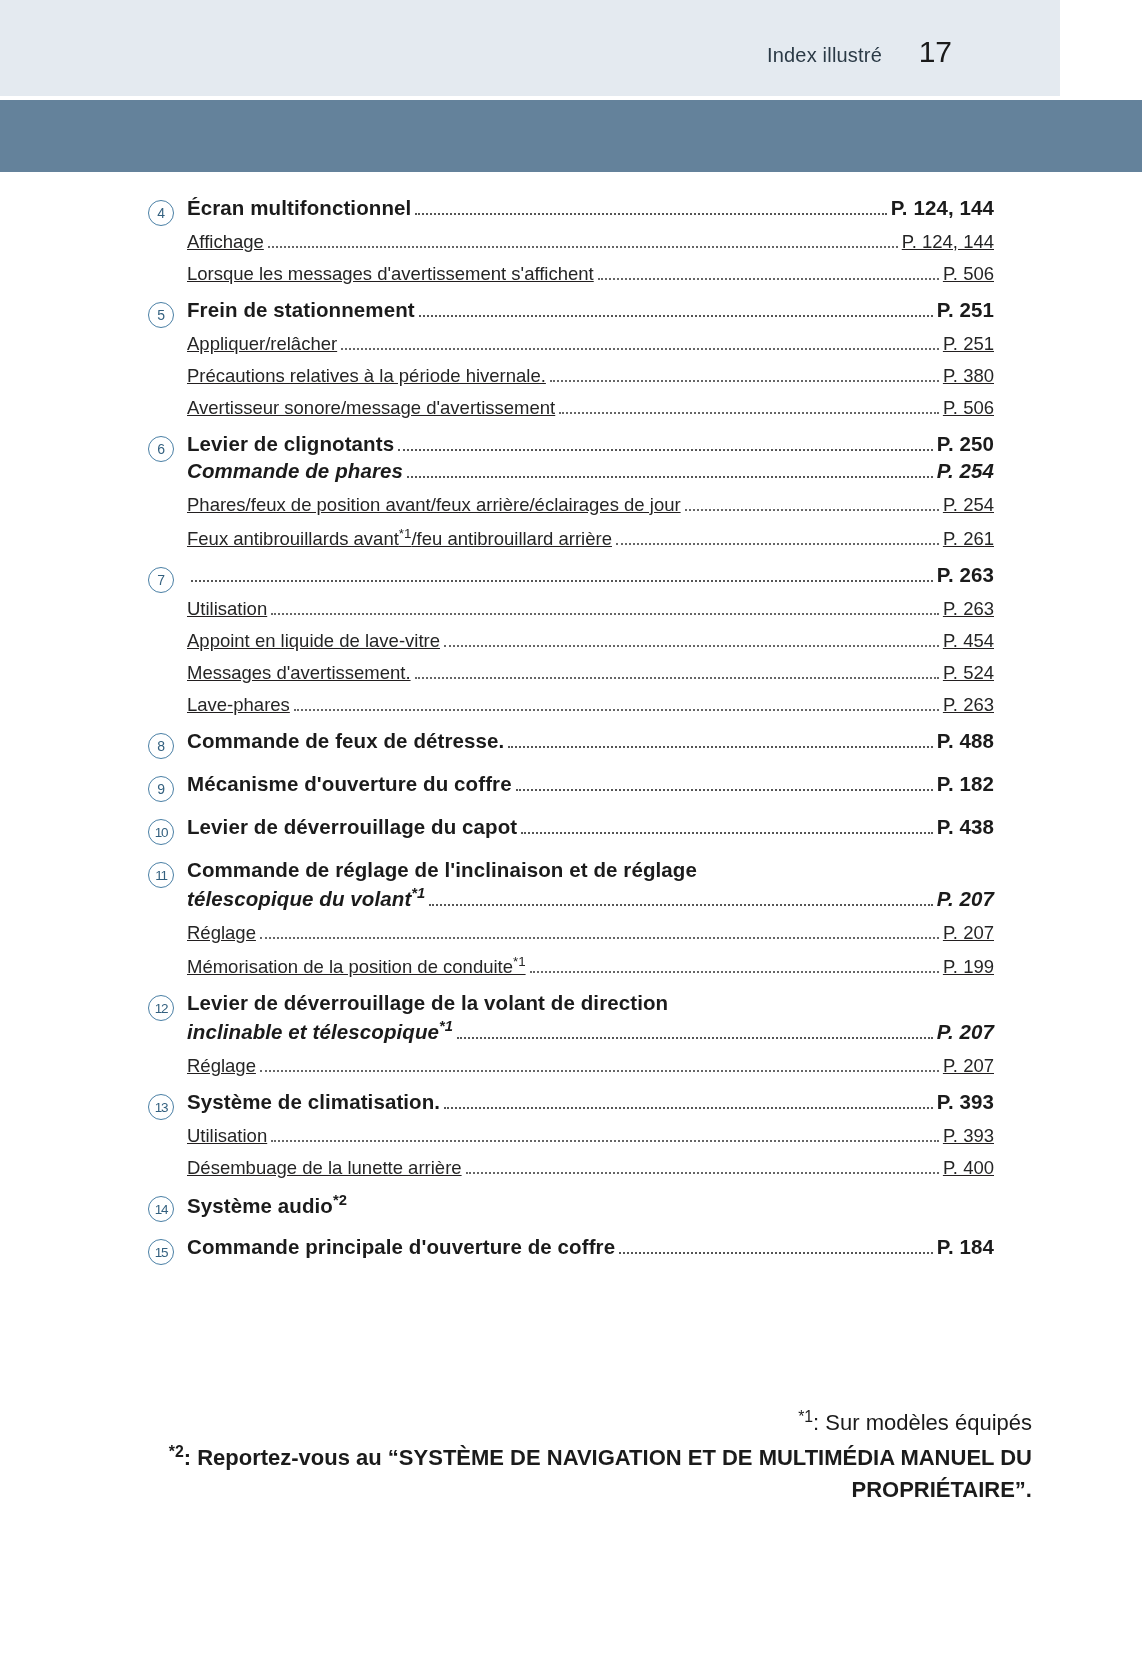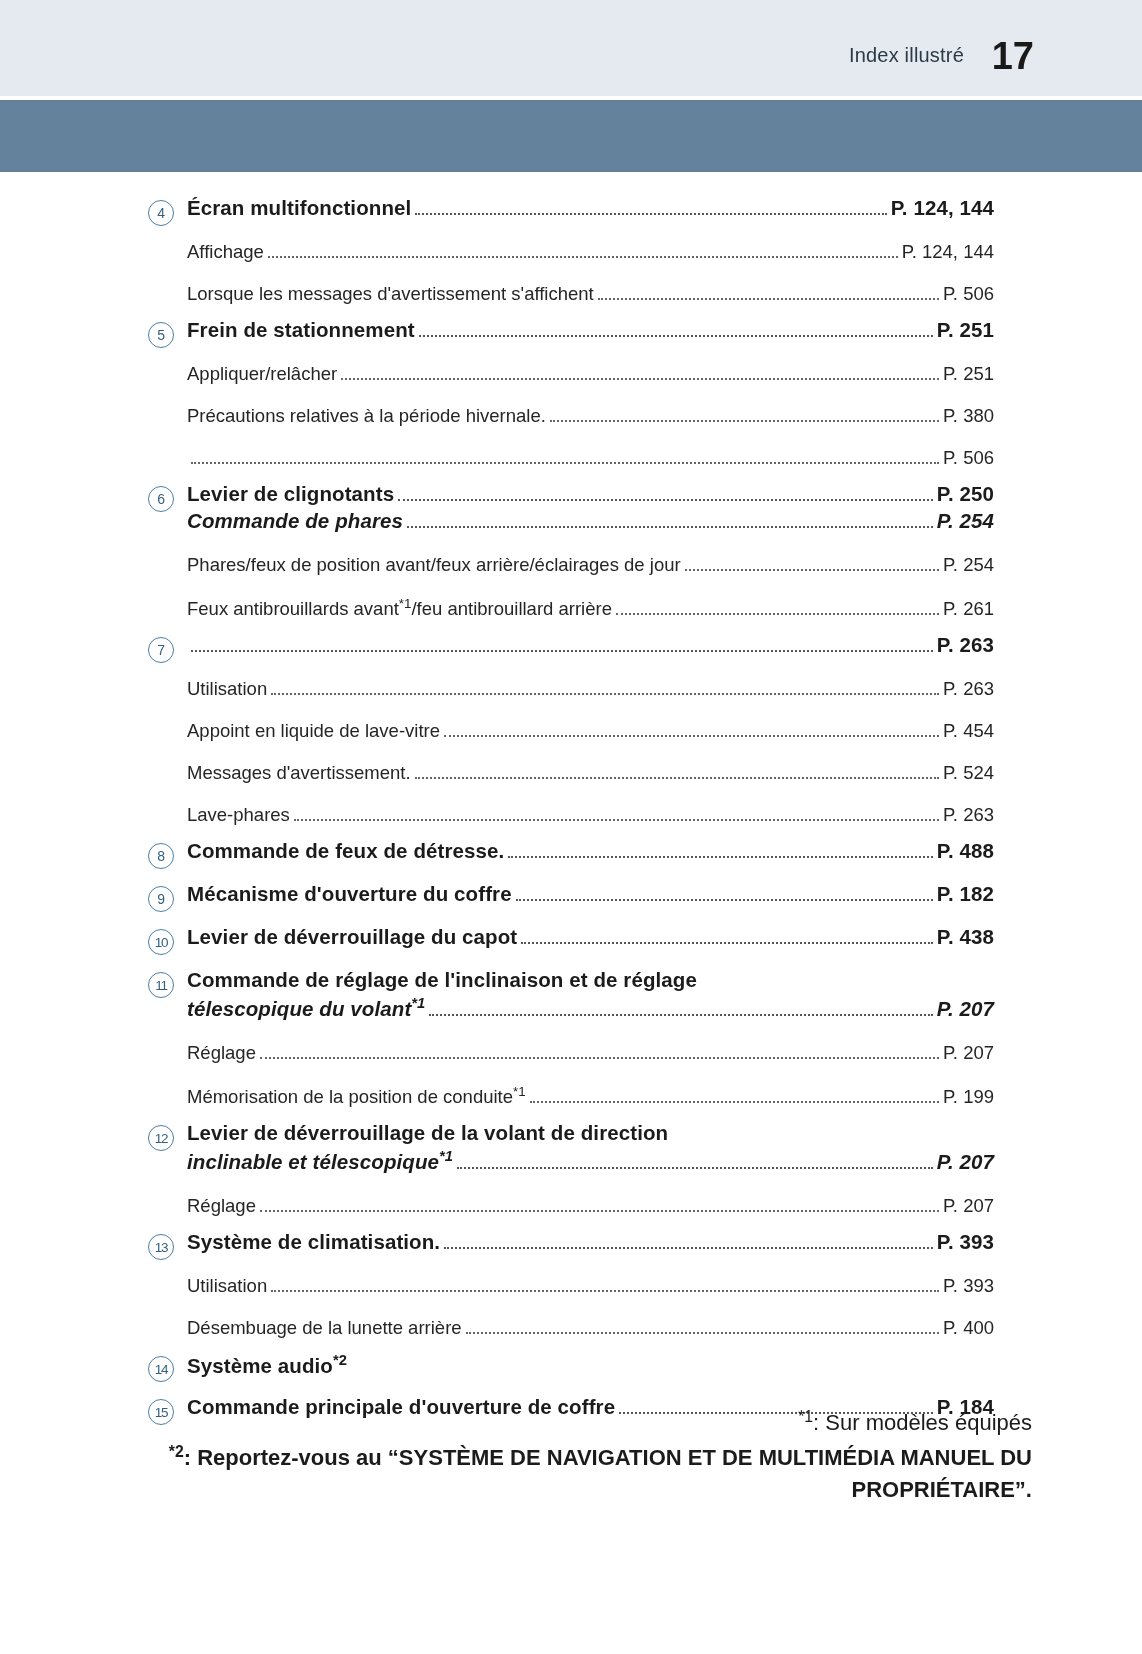--- a/index.html
+++ b/index.html
@@ -14,38 +14,38 @@
     color: #231f20;
     position: relative;
     overflow: hidden;
   }
 
   
   .header-band {
     position: absolute;
     top: 0;
     left: 0;
-    width: 1142px;
+    width: 1060px;
     height: 96px;
     background: #e4eaf0;
   }
   .header-title {
     position: absolute;
     right: 178px;
     top: 44px;
     font-size: 20px;
     color: #2b3a46;
     letter-spacing: 0.2px;
   }
   .header-page-number {
     position: absolute;
     right: 108px;
     top: 35px;
-    font-size: 38px;
-    font-weight: bold;
+    font-size: 30px;
+    font-weight: normal;
     color: #1a1a1a;
   }
   .header-rule {
     position: absolute;
     top: 96px;
     left: 0;
     width: 1142px;
     height: 4px;
     background: #ffffff;
   }
@@ -136,21 +136,22 @@
   }
 
   
   .line.sub .label,
   .line.sub .page {
     font-size: 18.5px;
     font-weight: normal;
     color: #252525;
   }
   .line.sub {
-    margin-top: 20px;
+    margin-top: 10px;
+    text-decoration: underline;
   }
   .line.sub .leader {
     border-bottom: 2px dotted #666;
     margin-bottom: 5px;
   }
 
   
   .line.main.cont {
     margin-top: 2px;
     font-style: italic;
@@ -221,20 +222,21 @@
           <span class="label">Appliquer/relâcher</span>
           <span class="leader"></span>
           <span class="page">P. 251</span>
         </div>
         <div class="line sub">
           <span class="label">Précautions relatives à la période hivernale.</span>
           <span class="leader"></span>
           <span class="page">P. 380</span>
         </div>
         <div class="line sub">
+          <span class="label">Avertisseur sonore/message d'avertissement</span>
           <span class="leader"></span>
           <span class="page">P. 506</span>
         </div>
       </div>
     </div>
     <div class="group entry">
       <div class="num-badge">6</div>
       <div class="entry-body">
         <div class="line main">
           <span class="label">Levier de clignotants</span>

